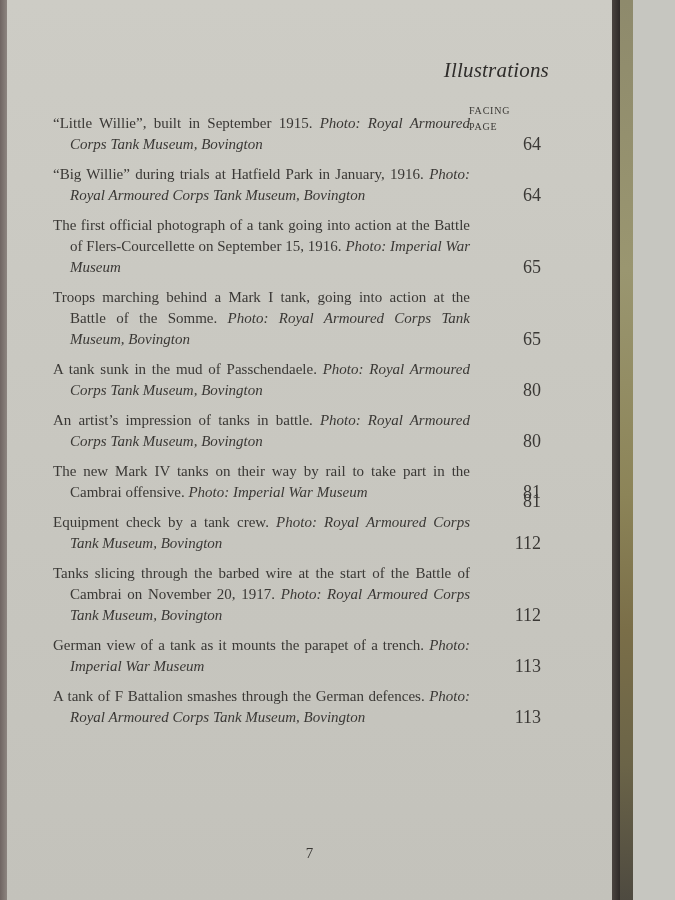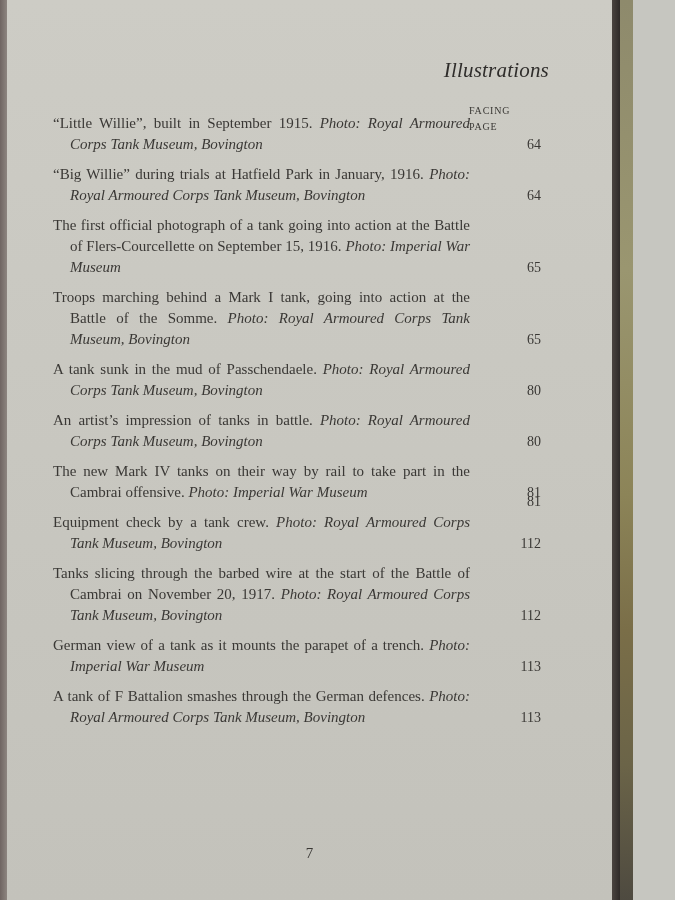--- a/index.html
+++ b/index.html
@@ -47,21 +47,21 @@
       position: relative; margin-bottom: 9px;
       font-size: 15px; line-height: 21px;
     }
     .entry .text {
       width: 400px; text-align: justify;
       padding-left: 17px; text-indent: -17px;
     }
     .entry .credit { font-style: italic; }
     .entry .pg {
       position: absolute; right: 0; bottom: 0;
-      font-size: 14px; text-align: center;
+      font-size: 18px; text-align: center;
     }
     .folio {
       position: absolute; left: 0; width: 605px; top: 845px;
       text-align: center; font-size: 15px;
     }
   </style>
 </head>
 <body>
 
 <div class="left-edge"></div>

